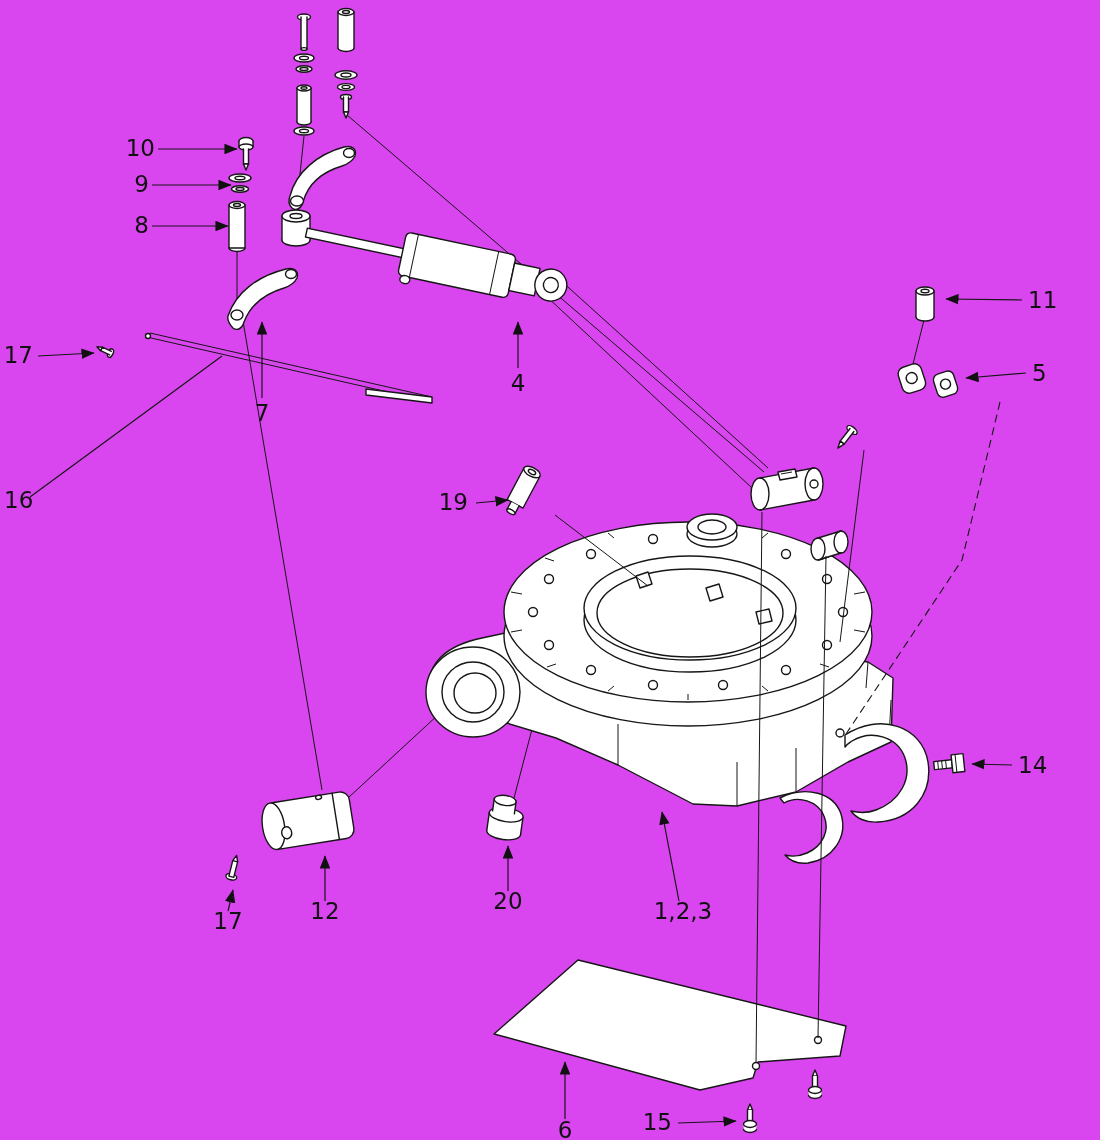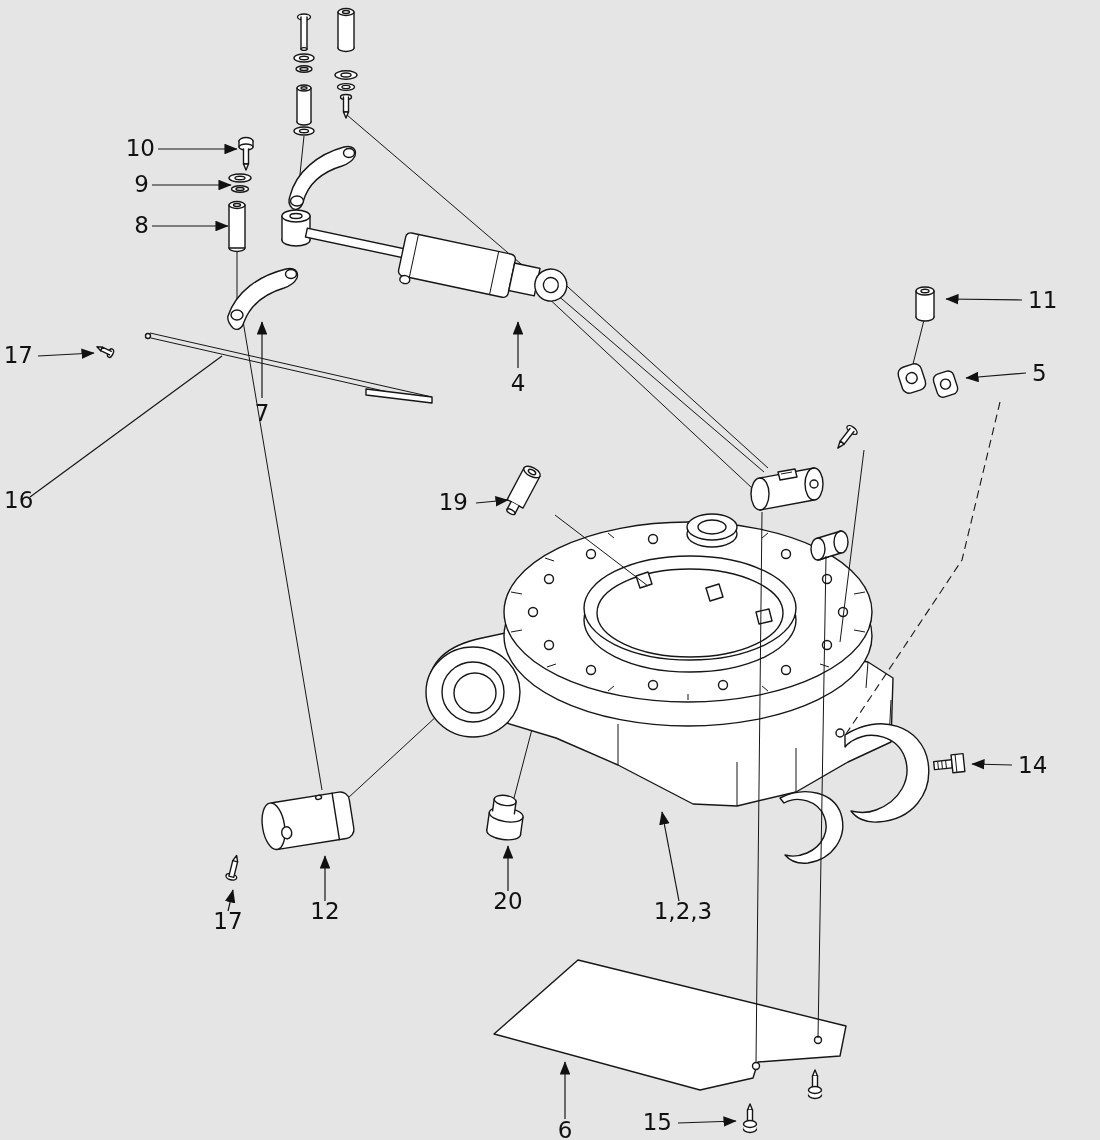--- a/index.html
+++ b/index.html
@@ -1,16 +1,16 @@
 <!DOCTYPE html>
 <html><head>
 <meta charset="utf-8">
 <style>
   html,body{margin:0;padding:0;background:#ffffff;}
-  .canvas{width:1100px;height:1140px;position:relative;background:#e5e5e5;overflow:hidden;}
+  .canvas{width:1100px;height:1140px;position:relative;background:#d946ef;overflow:hidden;}
   svg{display:block;}
   .d{stroke:#161616;stroke-width:1.4;fill:none;stroke-linejoin:round;stroke-linecap:round;}
   .f{fill:#ffffff;}
   .fo{fill:#ffffff;stroke:none;}
   .thin{stroke:#161616;stroke-width:1;fill:none;}
   .leader{stroke:#161616;stroke-width:1.2;fill:none;}
   .dash{stroke:#161616;stroke-width:1.1;fill:none;stroke-dasharray:8 5;}
   .lbl{font-family:"DejaVu Sans",sans-serif;font-size:23px;fill:#111;}
 </style>
 </head>

